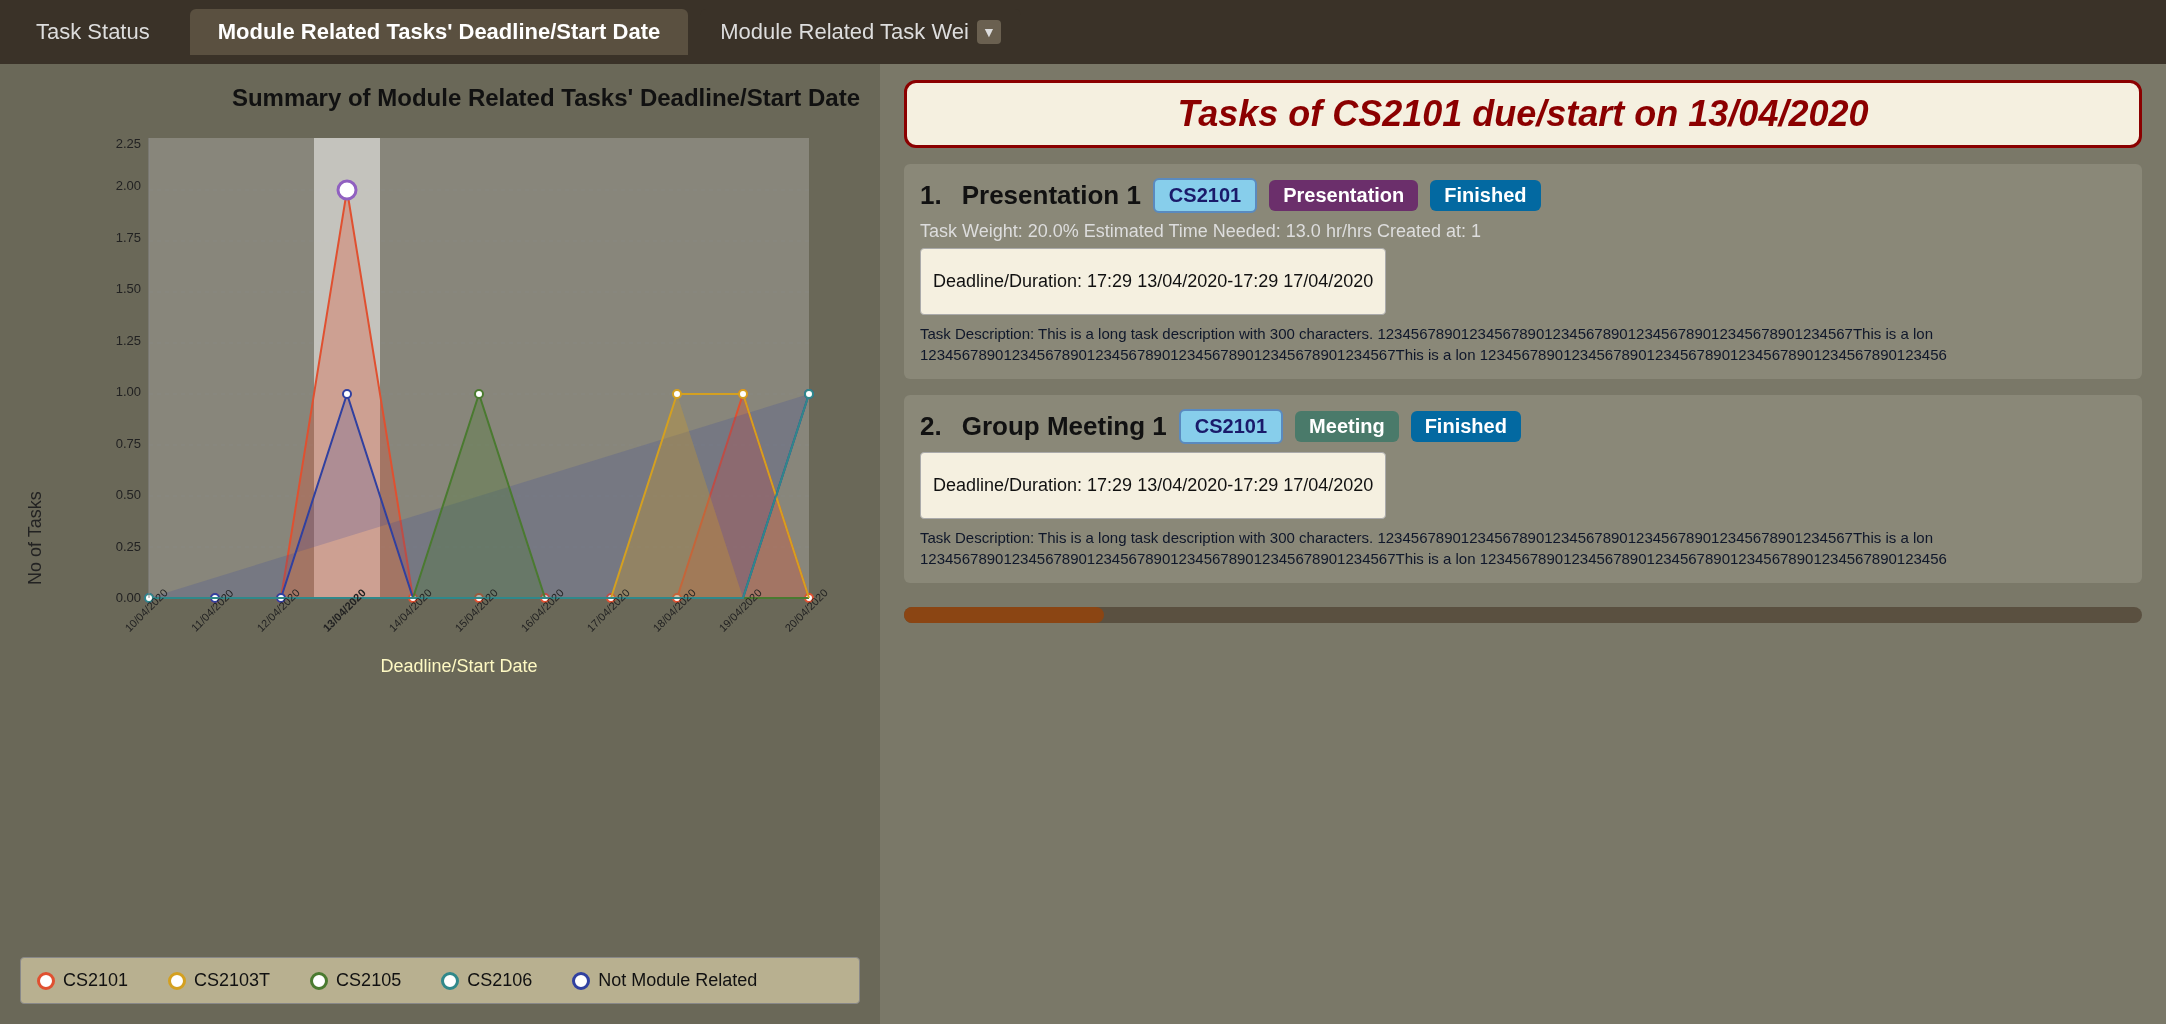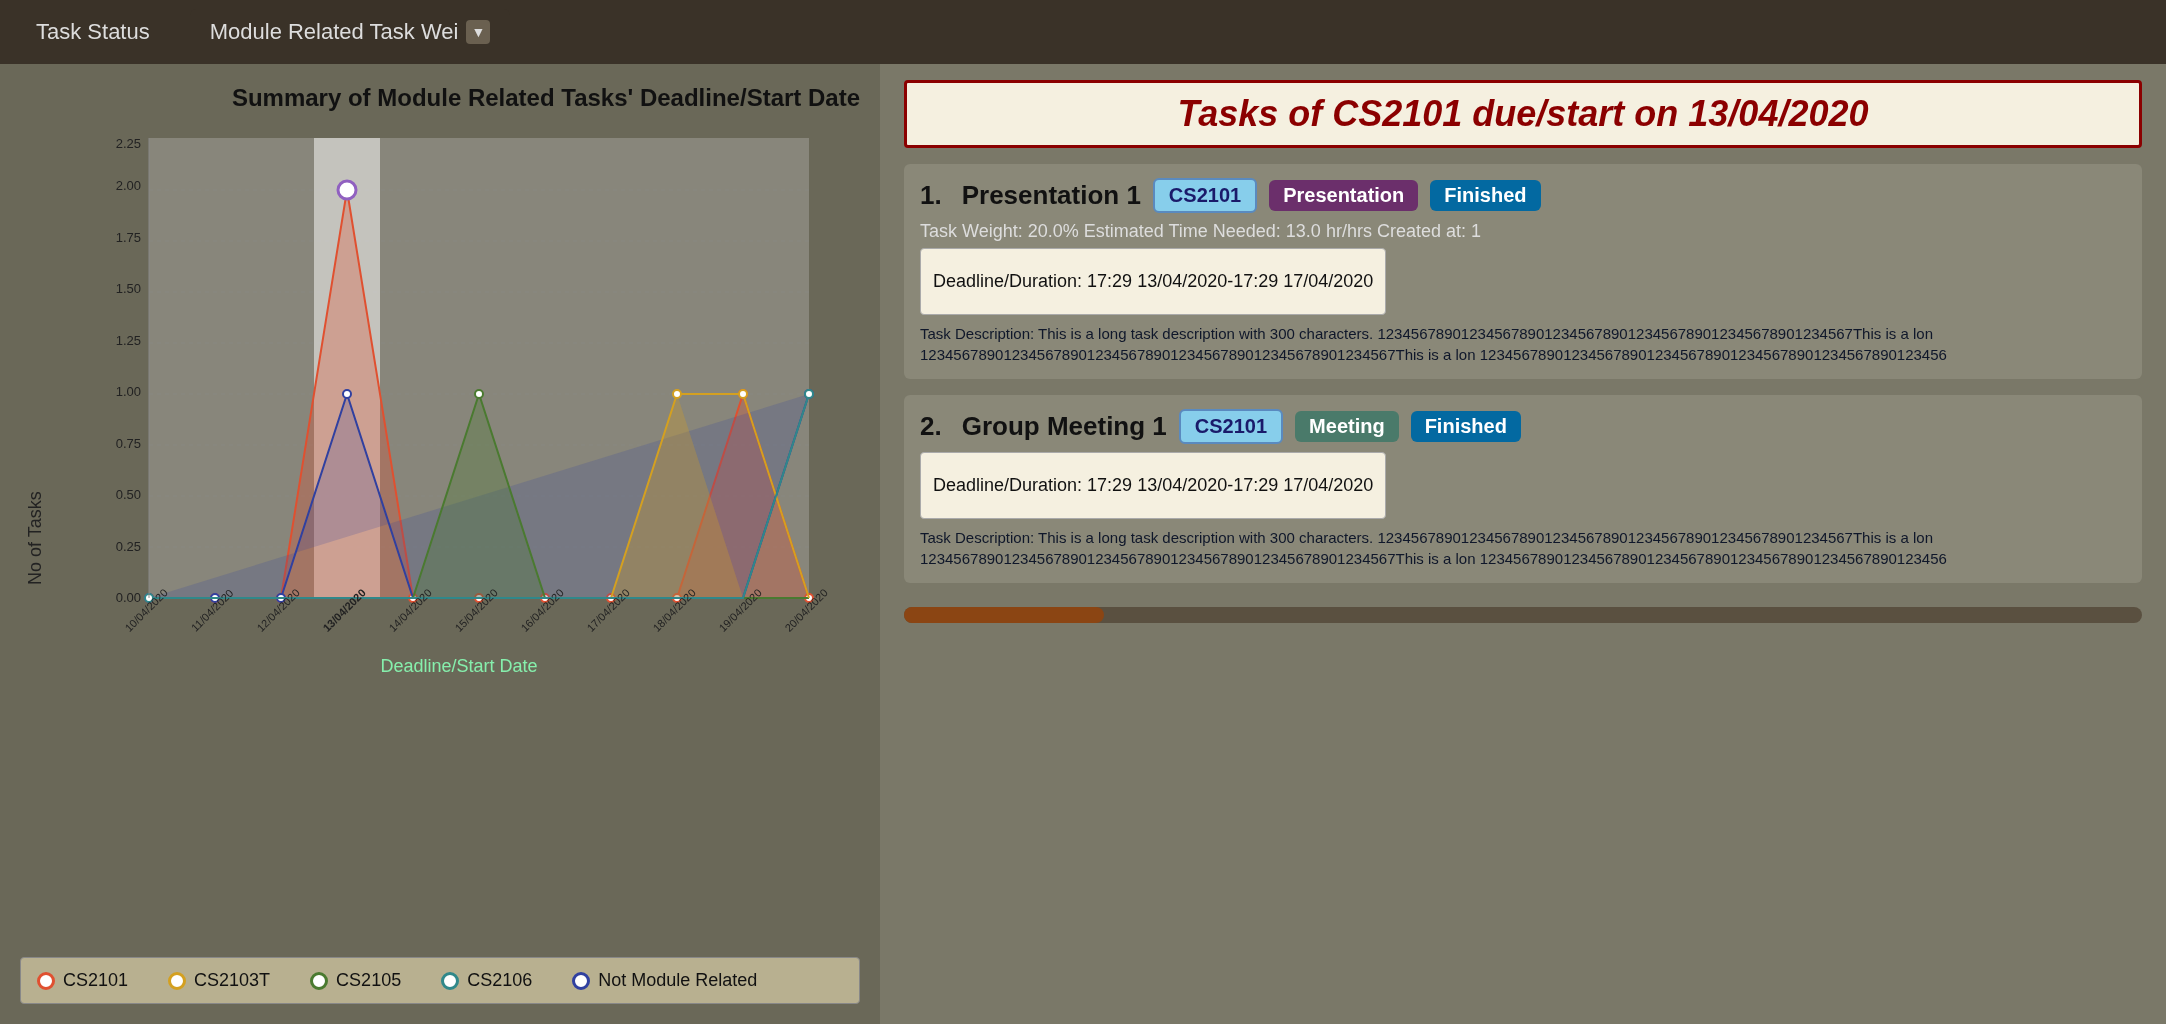--- a/index.html
+++ b/index.html
@@ -108,21 +108,21 @@
     }
 
     svg.chart-svg {
       width: 100%;
       height: 520px;
     }
 
     .x-axis-label {
       text-align: center;
       font-size: 18px;
-      color: #86efac;
+      color: #fef9c3;
       margin-top: 4px;
     }
 
     
     .legend {
       display: flex;
       flex-wrap: wrap;
       gap: 12px 40px;
       padding: 12px 16px;
       background: #b8b090;
@@ -155,21 +155,21 @@
       flex-direction: column;
       gap: 16px;
     }
 
     .page-title {
       font-size: 36px;
       font-weight: bold;
       color: #8B0000;
       background: #f5f0e0;
       border: 3px solid #8B0000;
-      border-radius: 4px;
+      border-radius: 12px;
       padding: 10px 20px;
       text-align: center;
       font-style: italic;
     }
 
     
     .task-card {
       background: #8a8878;
       border-radius: 6px;
       padding: 14px 16px;
@@ -256,20 +256,21 @@
       width: 200px;
       background: #8B4513;
       border-radius: 8px;
     }
   </style>
 </head>
 <body>
 
 <div class="top-nav">
   <button class="nav-tab">Task Status</button>
+  <button class="nav-tab active">Module Related Tasks' Deadline/Start Date</button>
   <div class="nav-tab-with-arrow">
     <span>Module Related Task Wei</span>
     <div class="dropdown-arrow">▼</div>
   </div>
 </div>
 
 <div class="main-content">
 
   <div class="chart-panel">
     <div class="chart-title">Summary of Module Related Tasks' Deadline/Start Date</div>

